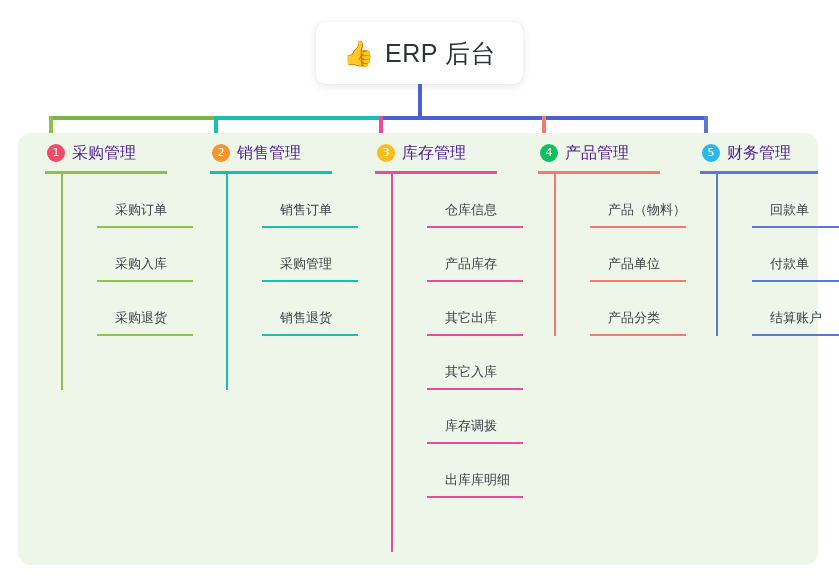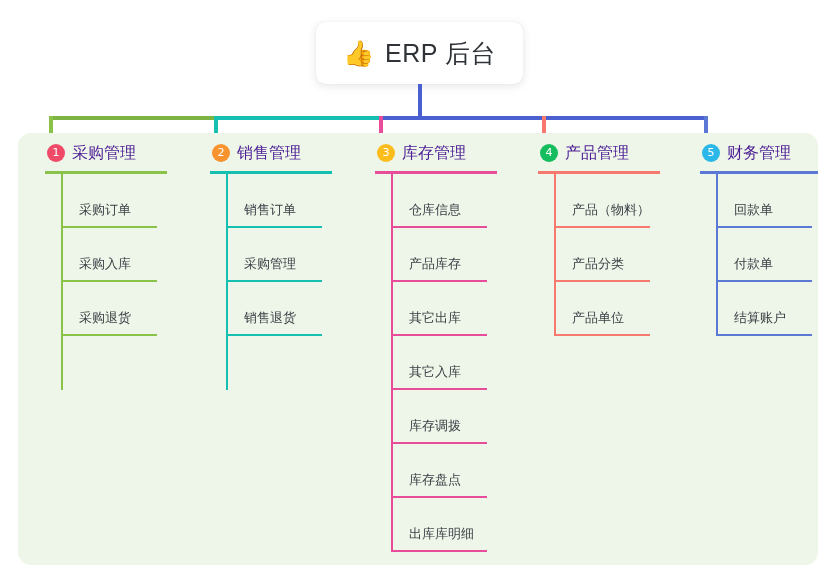--- a/index.html
+++ b/index.html
@@ -121,20 +121,21 @@
   .spine {
     position: absolute;
     left: 16px;
     top: 0;
     width: 2px;
   }
   .item {
     position: relative;
     height: 54px;
     box-sizing: border-box;
+    margin-left: 36px;
   }
   .item-label {
     position: absolute;
     left: 18px;
     bottom: 9px;
     font-size: 13px;
     color: #3a3f45;
     white-space: nowrap;
   }
   .item-rule {
@@ -236,49 +237,45 @@
           </div>
           <div class="item">
             <span class="item-label">其它入库</span>
             <div class="item-rule" style="background: rgb(232, 77, 154); width: 96px;"></div>
           </div>
           <div class="item">
             <span class="item-label">库存调拨</span>
             <div class="item-rule" style="background: rgb(232, 77, 154); width: 96px;"></div>
           </div>
           <div class="item">
-            <span class="item-label">库存盘点</span>
-            <div class="item-rule" style="background: rgb(232, 77, 154); width: 96px;"></div>
-          </div>
-          <div class="item">
             <span class="item-label">出库库明细</span>
             <div class="item-rule" style="background: rgb(232, 77, 154); width: 96px;"></div>
           </div>
         </div>
       </div>
       <div class="column" style="left: 538px; width: 150px;">
         <div class="col-head">
           <span class="badge" style="background: rgb(22, 189, 94);">4</span>
           <span class="col-title">产品管理</span>
         </div>
         <div class="head-rule" style="background: rgb(246, 120, 110); width: 122px;"></div>
         <div class="items">
           <div class="spine" style="background: rgb(246, 120, 110); height: 162px;"></div>
           <div class="item">
             <span class="item-label">产品（物料）</span>
             <div class="item-rule" style="background: rgb(246, 120, 110); width: 96px;"></div>
           </div>
           <div class="item">
+            <span class="item-label">产品单位</span>
+            <div class="item-rule" style="background: rgb(246, 120, 110); width: 96px;"></div>
+          </div>
+          <div class="item">
             <span class="item-label">产品分类</span>
             <div class="item-rule" style="background: rgb(246, 120, 110); width: 96px;"></div>
           </div>
-          <div class="item">
-            <span class="item-label">产品单位</span>
-            <div class="item-rule" style="background: rgb(246, 120, 110); width: 96px;"></div>
-          </div>
         </div>
       </div>
       <div class="column" style="left: 700px; width: 150px;">
         <div class="col-head">
           <span class="badge" style="background: rgb(43, 184, 232);">5</span>
           <span class="col-title">财务管理</span>
         </div>
         <div class="head-rule" style="background: rgb(91, 120, 212); width: 118px;"></div>
         <div class="items">
           <div class="spine" style="background: rgb(91, 120, 212); height: 162px;"></div>

